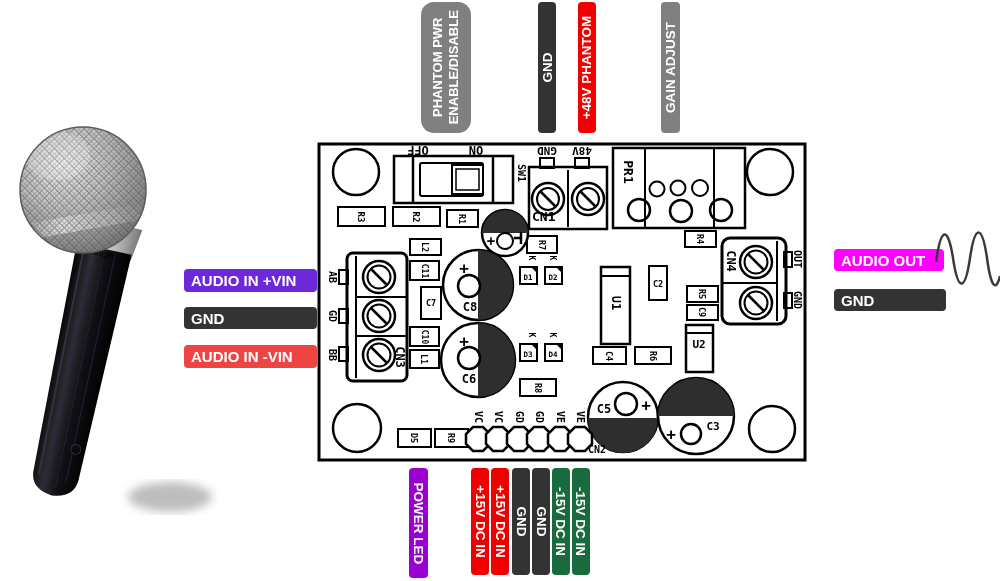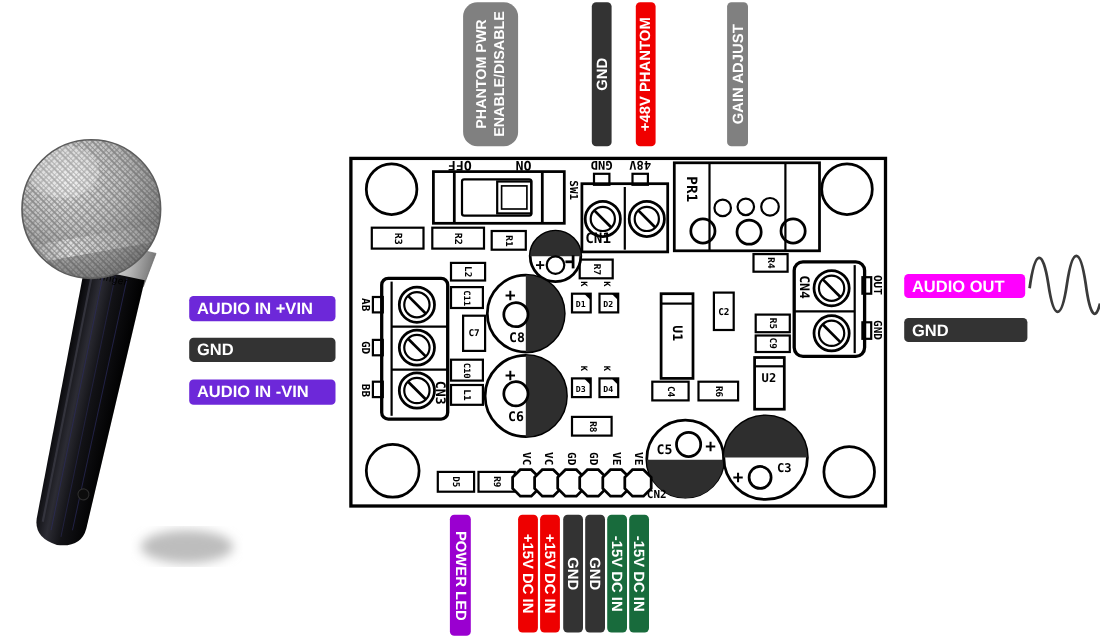--- a/index.html
+++ b/index.html
@@ -4,21 +4,21 @@
 <style>
   html,body{margin:0;padding:0;background:#fff;}
   #canvas{position:relative;width:1000px;height:581px;background:#fff;overflow:hidden;
           font-family:"Liberation Sans",sans-serif;}
   .callout-v{position:absolute;display:flex;align-items:center;justify-content:center;}
   .callout-v>span{white-space:nowrap;color:#fff;font-weight:bold;font-size:13.5px;}
   .rot-ccw>span{transform:rotate(-90deg);}
   .rot-cw>span{transform:rotate(90deg);}
   .callout-h{position:absolute;display:flex;align-items:center;box-sizing:border-box;
              padding-left:7px;color:#fff;font-weight:bold;font-size:15px;white-space:nowrap;
-             border-radius:4px;}
+             border-radius:4px;margin-left:12px;}
   .bar-gray{background:#808080;border-radius:4px;}
   .bar-dark{background:#333333;border-radius:4px;}
   .bar-red{background:#ee0000;border-radius:4px;}
   .bar-dgreen{background:#186b3c;border-radius:4px;}
   .bar-purple{background:#9a00d0;border-radius:4px;}
   .phantom-lines{transform:rotate(-90deg);color:#fff;font-weight:bold;font-size:13px;
                  line-height:1.25;text-align:center;white-space:nowrap;}
   svg text{font-family:"DejaVu Sans Mono","Liberation Mono",monospace;font-weight:bold;fill:#000;}
 </style>
 </head>
@@ -43,21 +43,21 @@
   <div class="callout-v rot-ccw bar-gray" style="left:661px;top:2px;width:19px;height:131px;">
     <span>GAIN ADJUST</span>
   </div>
 
   <div class="callout-h" style="left:172px;top:269px;width:133px;height:23px;background:#6d28d9;">
     <span>AUDIO IN +VIN</span>
   </div>
   <div class="callout-h" style="left:172px;top:307px;width:133px;height:22px;background:#333;">
     <span>GND</span>
   </div>
-  <div class="callout-h" style="left:172px;top:345px;width:133px;height:23px;background:#6d28d9;">
+  <div class="callout-h" style="left:172px;top:345px;width:133px;height:23px;background:#ef4444;">
     <span>AUDIO IN -VIN</span>
   </div>
 
   <div class="callout-h" style="left:822px;top:249px;width:110px;height:22px;background:#ff00ff;">
     <span>AUDIO OUT</span>
   </div>
   <div class="callout-h" style="left:822px;top:289px;width:112px;height:22px;background:#333;">
     <span>GND</span>
   </div>
 

